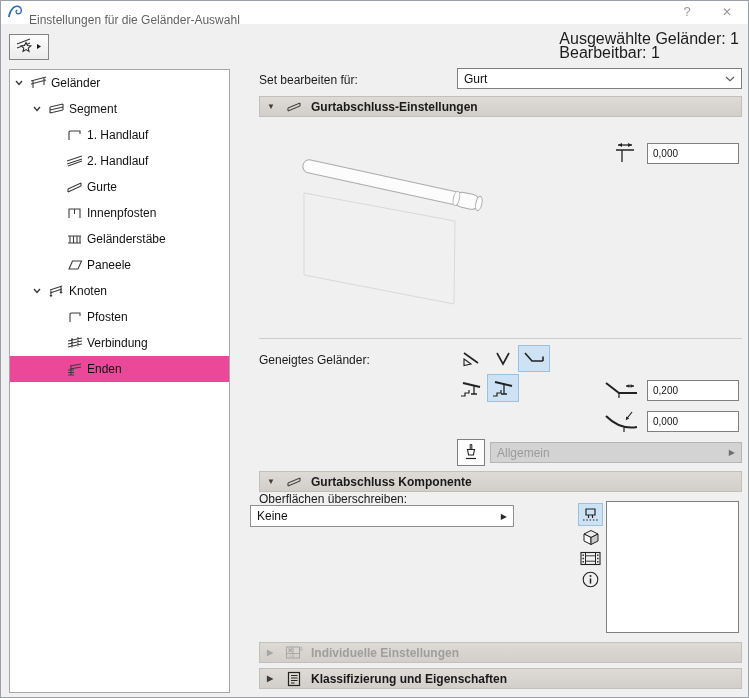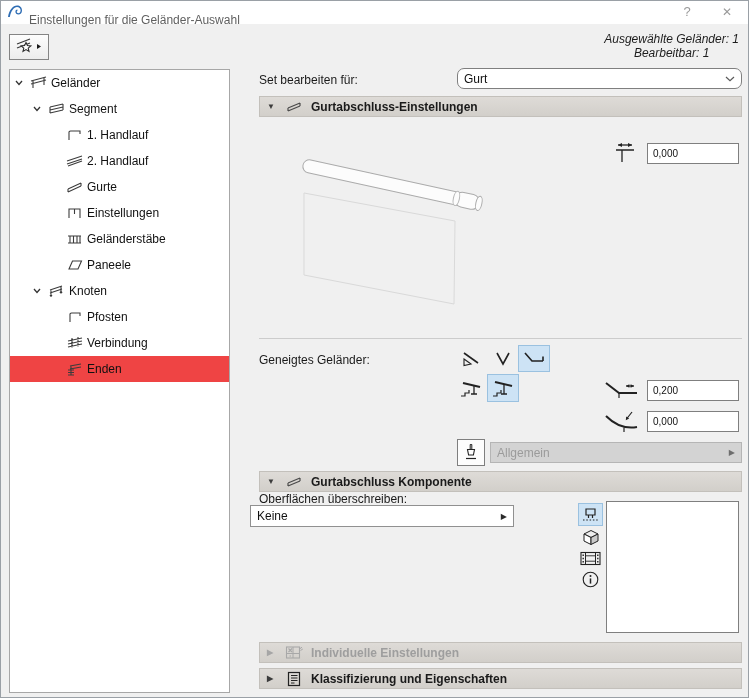--- a/index.html
+++ b/index.html
@@ -7,25 +7,25 @@
   .window{position:relative;width:749px;height:698px;background:#f0f0f0;border:1px solid #9aa0a6;box-sizing:border-box;overflow:hidden;}
   
   .titlebar{position:absolute;left:0;top:0;width:100%;height:23px;background:#ffffff;}
   .app-title{position:absolute;left:28px;top:12px;font-size:12px;color:#5f5f5f;white-space:nowrap;}
   .tb-btn{position:absolute;top:0;height:23px;width:34px;text-align:center;line-height:22px;color:#9a9a9a;font-size:13px;cursor:default;}
   .tb-help{right:44px;}
   .tb-close{right:4px;font-size:12px;}
   .app-icon{position:absolute;left:6px;top:3px;width:16px;height:16px;}
   
   .fav-btn{position:absolute;left:8px;top:33px;width:40px;height:26px;border:1px solid #848484;background:linear-gradient(#fdfdfd,#ececec);display:flex;align-items:center;justify-content:center;box-sizing:border-box;}
-  .counts{position:absolute;right:9px;top:31px;text-align:center;font-size:12px;color:#1d1d1d;line-height:14px;font-style:italic;}
+  .counts{position:absolute;right:9px;top:31px;text-align:left;font-size:16px;color:#1d1d1d;line-height:14px;}
   
   .tree{position:absolute;left:8px;top:68px;width:221px;height:624px;background:#fff;border:1px solid #a7a7a7;box-sizing:border-box;overflow:hidden;}
   .trow{display:flex;align-items:center;height:26px;font-size:12px;color:#111;}
-  .trow.sel{background:#ef4444;}
+  .trow.sel{background:#ec4899;}
   .tarrow{width:15px;display:flex;justify-content:center;align-items:center;}
   .ticon{width:25px;display:flex;justify-content:center;align-items:center;}
   .lv0{padding-left:1px}.lv1{padding-left:19px}.lv2{padding-left:37px}
   
   .flabel{position:absolute;font-size:12px;color:#1a1a1a;white-space:nowrap;}
   .combo{position:absolute;box-sizing:border-box;border:1px solid #7f7f7f;background:#fff;font-size:12px;display:flex;align-items:center;padding:0 6px;color:#111;}
   .combo .flex1{flex:1;}
   .chev{color:#5a5a5a;}
   .dcombo{background:#d3d3d3;border-color:#b5b5b5;color:#9b9b9b;}
   .popup-arrow{font-size:8px;color:#2b2b2b;}
@@ -133,21 +133,21 @@
       <span>Gurte</span>
     </div>
 
     <div class="trow lv2">
       <span class="tarrow"></span>
       <span class="ticon">
           <svg width="18" height="14" viewBox="0 0 18 14">
             <path d="M3 12 V3 H14 V12 M8.5 3 V8" stroke="#3c3c3c" stroke-width="1.1" fill="none"></path>
           </svg>
         </span>
-      <span>Einstellungen</span>
+      <span>Innenpfosten</span>
     </div>
 
     <div class="trow lv2">
       <span class="tarrow"></span>
       <span class="ticon">
           <svg width="18" height="14" viewBox="0 0 18 14">
             <path d="M2 4 H15 M2 11 H15 M4 4 V11 M7.5 4 V11 M11 4 V11 M14 4 V11" stroke="#3c3c3c" stroke-width="1.1" fill="none"></path>
           </svg>
         </span>
       <span>Geländerstäbe</span>
@@ -204,21 +204,21 @@
       <span class="ticon">
           <svg width="18" height="14" viewBox="0 0 18 14">
             <path d="M4 4 L15 2 M4 7 L15 5 M5 13 V4.5 M2 8 H8 M2 10.5 H8 M2 13 H8" stroke="#3c3c3c" stroke-width="1.1" fill="none"></path>
           </svg>
         </span>
       <span>Enden</span>
     </div>
   </div>
 
   <span class="flabel" style="left:258px;top:72px;">Set bearbeiten für:</span>
-  <div class="combo" style="left:456px;top:67px;width:285px;height:21px;border-radius:7px;">
+  <div class="combo" style="left:456px;top:67px;width:285px;height:21px;">
     <span class="flex1">Gurt</span>
     <span class="chev">
         <svg width="10" height="6" viewBox="0 0 10 6">
           <polyline points="1,1 5,4.6 9,1" fill="none" stroke="#5a5a5a" stroke-width="1.2"></polyline>
         </svg>
       </span>
   </div>
 
   <div class="sect" style="top:95px;">
     <span class="tri">▼</span>

